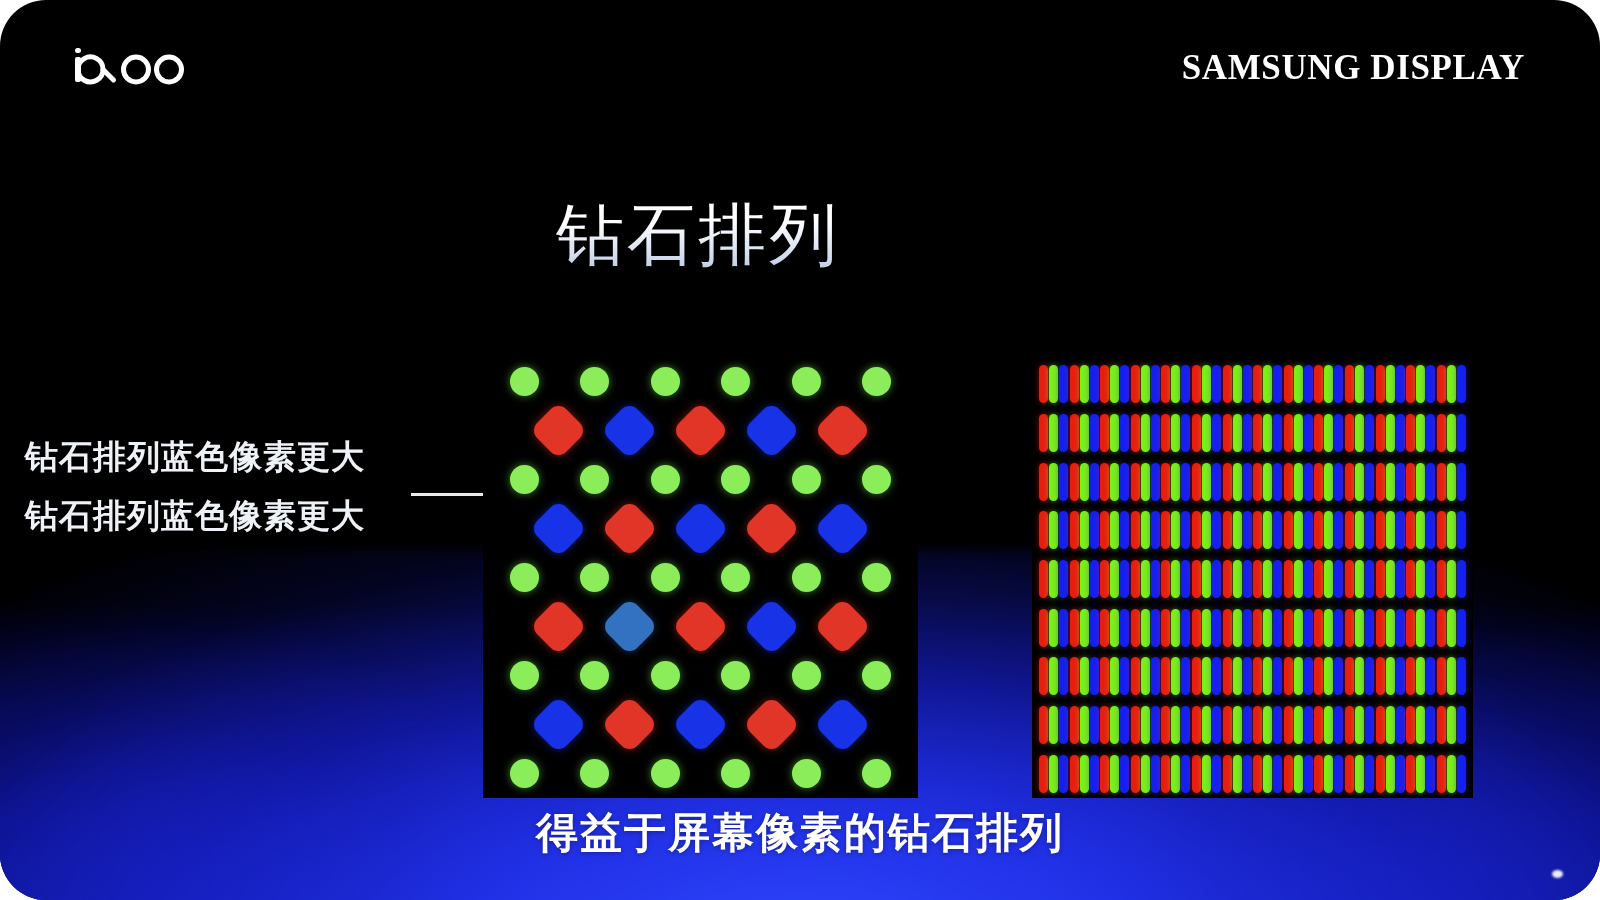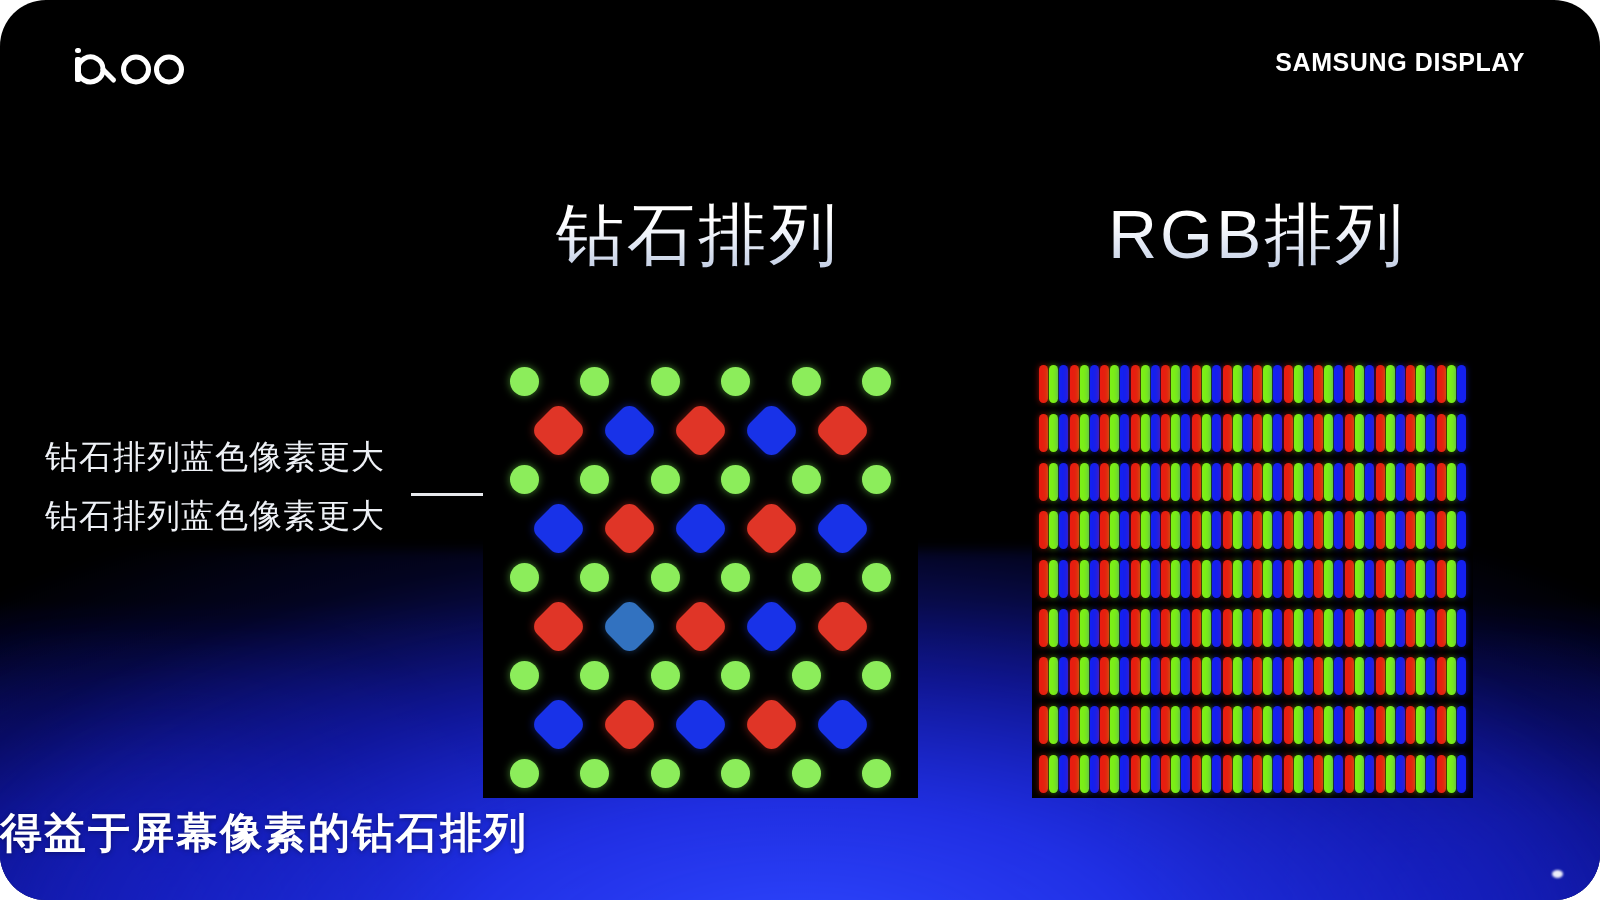--- a/index.html
+++ b/index.html
@@ -62,24 +62,25 @@
   }
 
   
   .logo-iqoo {
     position:absolute; left:74px; top:44px;
     width:114px; height:42px;
   }
   .brand-samsung {
     position:absolute; right:75px; top:48px;
     color:#ffffff;
-    font-size:25px;
+    font-size:35px;
     font-weight:bold;
     letter-spacing:0.6px;
     white-space:nowrap;
+    font-family:Liberation Serif, serif;
   }
 
   
   .heading {
     position:absolute;
     font-size:68px;
     font-weight:400;
     white-space:nowrap;
     letter-spacing:3px;
     background:linear-gradient(to bottom,#ffffff 0%,#ffffff 34%,#dfe6f3 62%,#b4c1db 100%);
@@ -93,21 +94,21 @@
 
   
   .desc {
     position:absolute; left:25px; top:427px;
     color:#eef1f6;
     font-size:33px;
     line-height:59px;
     letter-spacing:1px;
     white-space:nowrap;
   }
-  .desc div { font-weight:400;margin-left:20px; }
+  .desc div { font-weight:700; }
 
   .connector {
     position:absolute; left:411px; top:493px;
     width:81px; height:3px;
     background:#e8eaee;
   }
 
   
   .panel {
     position:absolute;
@@ -148,21 +149,21 @@
   .px-stripe {
     width:9px; height:38px; border-radius:5px;
   }
   .px-stripe.r { background:#e81d10; box-shadow:0 0 6px rgba(232,29,16,0.55); }
   .px-stripe.g { background:#7bf016; box-shadow:0 0 6px rgba(123,240,22,0.55); }
   .px-stripe.b { background:#1420f0; box-shadow:0 0 6px rgba(20,32,240,0.55); }
 
   
   .caption {
     position:absolute; left:0; right:0; top:805px;
-    text-align:left;
+    text-align:center;
     color:#ffffff;
     font-size:42px;
     font-weight:bold;
     letter-spacing:2px;
     white-space:nowrap;
     text-shadow:0 1px 5px rgba(0,0,0,0.35);
   }
 </style>
 </head>
 <body>
@@ -182,21 +183,20 @@
       <path d="M29 25.5 A12.5 12.5 0 1 1 29 25.4" fill="none" stroke="#ffffff" stroke-width="5"></path>
       <path d="M29 25.5 L39.5 36" stroke="#ffffff" stroke-width="5" stroke-linecap="round"></path>
       <circle cx="62" cy="25.5" r="12.5" fill="none" stroke="#ffffff" stroke-width="5"></circle>
       <circle cx="95" cy="25.5" r="12.5" fill="none" stroke="#ffffff" stroke-width="5"></circle>
     </svg>
   </div>
 
   <div class="brand-samsung">SAMSUNG DISPLAY</div>
 
   <div class="heading" id="heading-diamond">钻石排列</div>
-  <div class="heading" id="heading-rgb">RGB排列</div>
 
   <div class="desc">
     <div>钻石排列蓝色像素更大</div>
     <div>钻石排列蓝色像素更大</div>
   </div>
 
   <div class="connector"></div>
 
   <div class="panel" id="panel-diamond">
       <div class="dm-row dm-row-green" style="top: 0px; height: 49px;">

